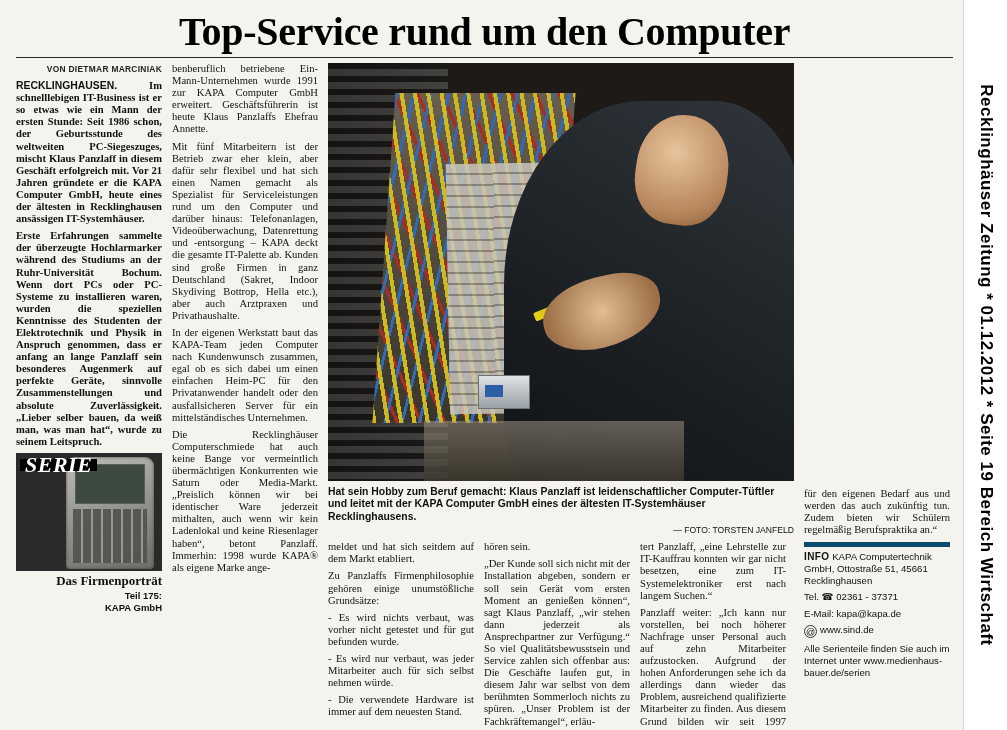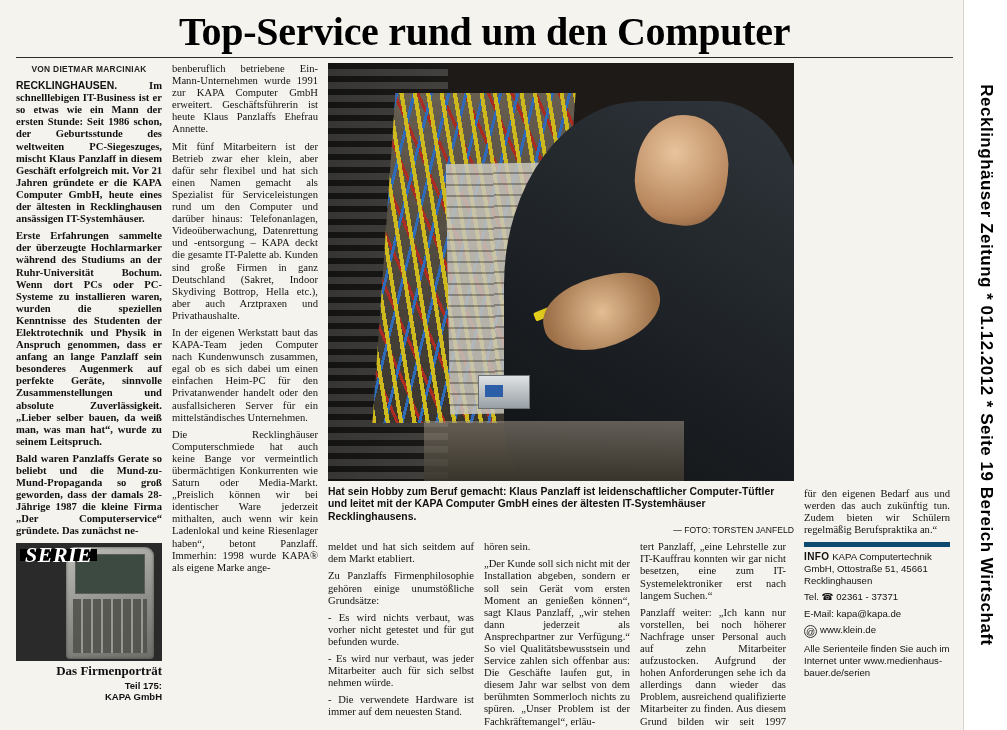--- a/index.html
+++ b/index.html
@@ -90,21 +90,21 @@
     text-align: justify;
     hyphens: auto;
     -webkit-hyphens: auto;
   }
   .col p { margin: 0 0 5px 0; }
   .byline {
     font-family: "Liberation Sans", sans-serif;
     font-size: 8.4px;
     letter-spacing: 0.3px;
     margin: 0 0 5px 0;
-    text-align: center;
+    text-align: right;
     color: #222;
   }
   .lead-city {
     font-family: "Liberation Sans", sans-serif;
     font-weight: bold;
     font-size: 10.4px;
   }
   .col.lead { font-weight: bold; }
   .col.lead p { font-weight: bold; }
 
@@ -313,21 +313,20 @@
 
 
     <div class="rule"></div>
 
     <div id="cols">
 
       <div class="col lead">
         <p class="byline">VON DIETMAR MARCINIAK</p>
         <p><span class="lead-city">RECKLINGHAUSEN.</span> <span>Im schnelllebigen IT-Business ist er so etwas wie ein Mann der ersten Stunde: Seit 1986 schon, der Geburtsstunde des weltweiten PC-Siegeszuges, mischt Klaus Panzlaff in diesem Geschäft erfolgreich mit. Vor 21 Jahren gründete er die KAPA Computer GmbH, heute eines der ältesten in Recklinghausen ansässigen IT-Systemhäuser.</span></p>
         <p>Erste Erfahrungen sammelte der überzeugte Hochlarmarker während des Studiums an der Ruhr-Universität Bochum. Wenn dort PCs oder PC-Systeme zu installieren waren, wurden die speziellen Kenntnisse des Studenten der Elektrotechnik und Physik in Anspruch genommen, dass er anfang an lange Panzlaff sein besonderes Augenmerk auf perfekte Geräte, sinnvolle Zusammenstellungen und absolute Zuverlässigkeit. „Lieber selber bauen, da weiß man, was man hat“, wurde zu seinem Leitspruch.</p>
-        <p>Bald waren Panzlaffs Gerate so beliebt und die Mund-zu-Mund-Propaganda so groß geworden, dass der damals 28-Jährige 1987 die kleine Firma „Der Computerservice“ gründete. Das zunächst ne-</p>
 
         <div class="serie-box">
           <div class="serie-badge">
             <span class="serie-word">SERIE</span>
             <span class="phone">
               <span class="screen"></span>
               <span class="keys"></span>
             </span>
           </div>
           <div class="serie-caption-1">Das Firmenporträt</div>
@@ -381,21 +380,21 @@
       <div class="col" style="padding-top: 425px;">
         <p>für den eigenen Bedarf aus und werden das auch zukünftig tun. Zudem bieten wir Schülern regelmäßig Berufspraktika an.“</p>
         <div class="infobox">
           <p>
             <span class="tag">INFO</span>
             <span>KAPA Computertechnik GmbH, Ottostraße 51, 45661 Recklinghausen</span>
           </p>
           <p>Tel. ☎ 02361 - 37371</p>
           <p>E-Mail: kapa@kapa.de</p>
           <p>
-            <span class="at">@</span><span>www.klein.de</span>
+            <span class="at">@</span><span>www.sind.de</span>
           </p>
           <p>Alle Serienteile finden Sie auch im Internet unter www.medienhaus-bauer.de/serien</p>
         </div>
       </div>
 
     </div>
   </div>
 
   <div id="rail">
     <span class="rail-text">Recklinghäuser Zeitung * 01.12.2012 * Seite 19 Bereich Wirtschaft</span>

